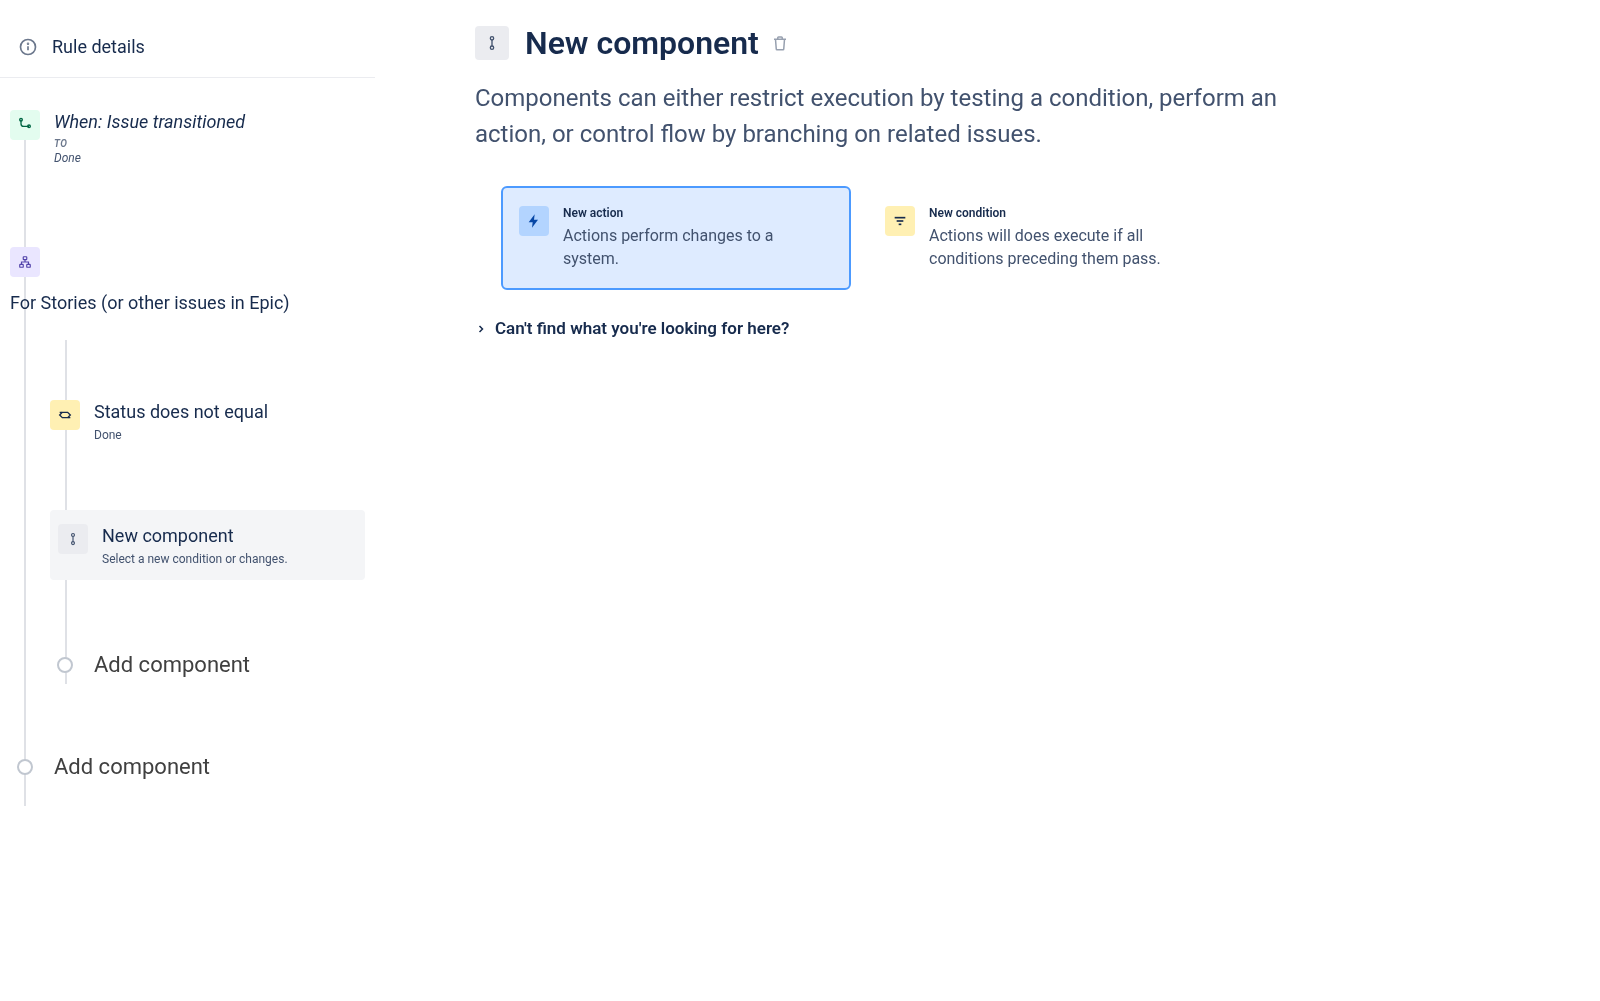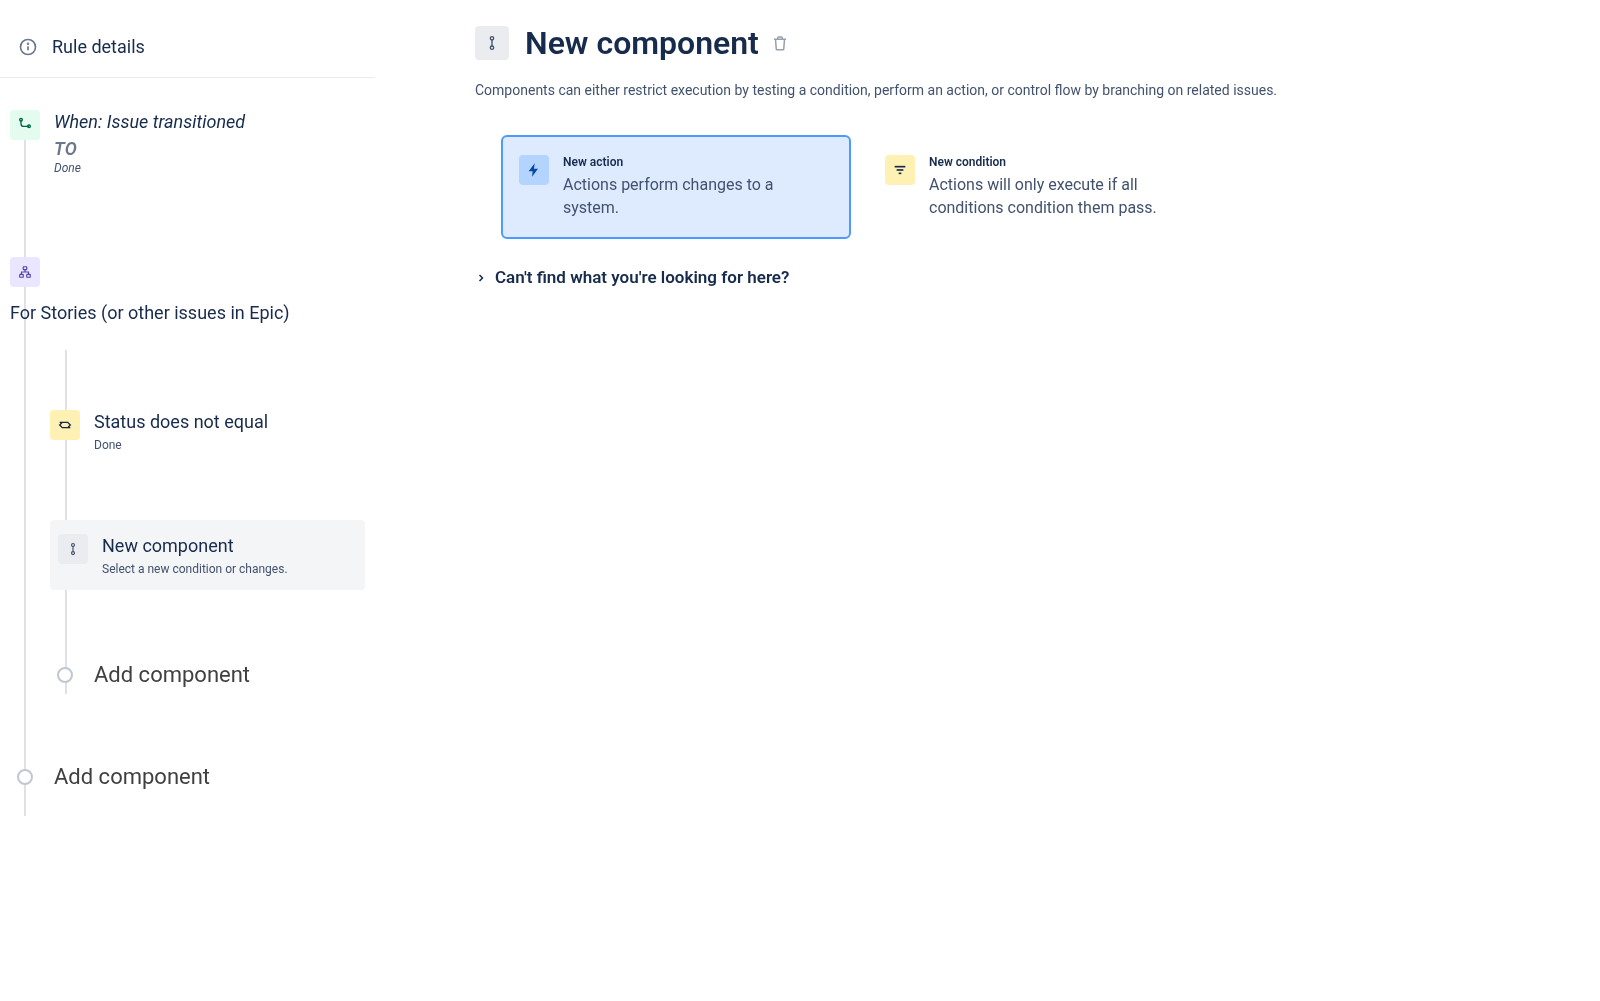--- a/index.html
+++ b/index.html
@@ -40,41 +40,41 @@
     display:flex; align-items:center; justify-content:center;
     flex-shrink: 0;
     position: relative; z-index: 2;
   }
   .badge.green { background: #E3FCEF; color: #006644; }
   .badge.yellow { background: #FFF0B3; color: #172B4D; }
   .badge.purple { background: #EAE6FF; color: #5243AA; }
   .badge.gray { background: #EBECF0; color: #42526E; }
   .badge.circle { background:#fff; border:2px solid #C1C7D0; border-radius:50%; width:16px; height:16px; margin:7px; }
   .rule-item .text .title { font-size: 18px; color:#172B4D; margin-bottom: 4px; line-height:1.35; }
-  .rule-item .text .sub-label { font-size: 18px; color:#6B778C; font-weight:600; letter-spacing:0.3px; text-transform:uppercase; margin-bottom:2px;}
+  .rule-item .text .sub-label { font-size: 10px; color:#6B778C; font-weight:600; letter-spacing:0.3px; text-transform:uppercase; margin-bottom:2px;}
   .rule-item .text .sub { font-size: 12px; color:#42526E; }
   .rule-item.selected { background:#F4F5F7; }
   .rule-item.add .title { color:#404040; font-size:22px; }
   .nested { margin-left: 40px; position:relative; }
   .vline {
     position:absolute; left:24px; top:40px; bottom:-10px; width:2px; background:#DFE1E6; z-index:0;
   }
   .vline-nested {
     position:absolute; left:15px; top:0; bottom:10px; width:2px; background:#DFE1E6; z-index:0;
   }
   
   .main { flex:1; padding: 24px 40px 24px 100px; }
   .main-header { display:flex; align-items:center; gap:16px; margin-bottom: 18px; }
   .main-header .hdr-icon {
     width: 34px; height:34px; background:#EBECF0; border-radius:4px;
     display:flex; align-items:center; justify-content:center; color:#42526E;
   }
   .main-header h1 { font-size: 32px; font-weight:600; color:#172B4D; }
   .main-header .trash { color:#97A0AF; width:18px; height:18px; margin-left:-4px; cursor:pointer;}
-  .desc { font-size: 14px; color:#42526E; line-height:1.5; margin-bottom: 34px; max-width: 820px; }
+  .desc { font-size: 24px; color:#42526E; line-height:1.5; margin-bottom: 34px; max-width: 820px; }
   .cards { display:flex; gap:16px; padding-left: 26px; }
   .card {
     flex:1; max-width:350px;
     border: 2px solid transparent; border-radius:6px;
     padding: 18px 16px;
     display:flex; gap:14px; align-items:flex-start;
     cursor:pointer;
   }
   .card.selected { background:#DEEBFF; border-color:#4C9AFF; }
   .card .cicon {
@@ -228,21 +228,21 @@
       <div class="card">
         <span class="cicon">
           <svg viewBox="0 0 24 24" width="16" height="16" fill="none" stroke="currentColor" stroke-width="2.5">
               <line x1="4" y1="7" x2="20" y2="7"></line>
               <line x1="7" y1="12" x2="17" y2="12"></line>
               <line x1="10" y1="17" x2="14" y2="17"></line>
             </svg>
         </span>
         <div class="ct">
           <div class="ctitle">New condition</div>
-          <div class="cdesc">Actions will only execute if all conditions condition them pass.</div>
+          <div class="cdesc">Actions will does execute if all conditions preceding them pass.</div>
         </div>
       </div>
     </div>
 
     <div class="expand-link">
       <span class="chev">
         <svg viewBox="0 0 24 24" width="12" height="12" fill="none" stroke="currentColor" stroke-width="3">
             <polyline points="9 6 15 12 9 18"></polyline>
           </svg>
       </span>

